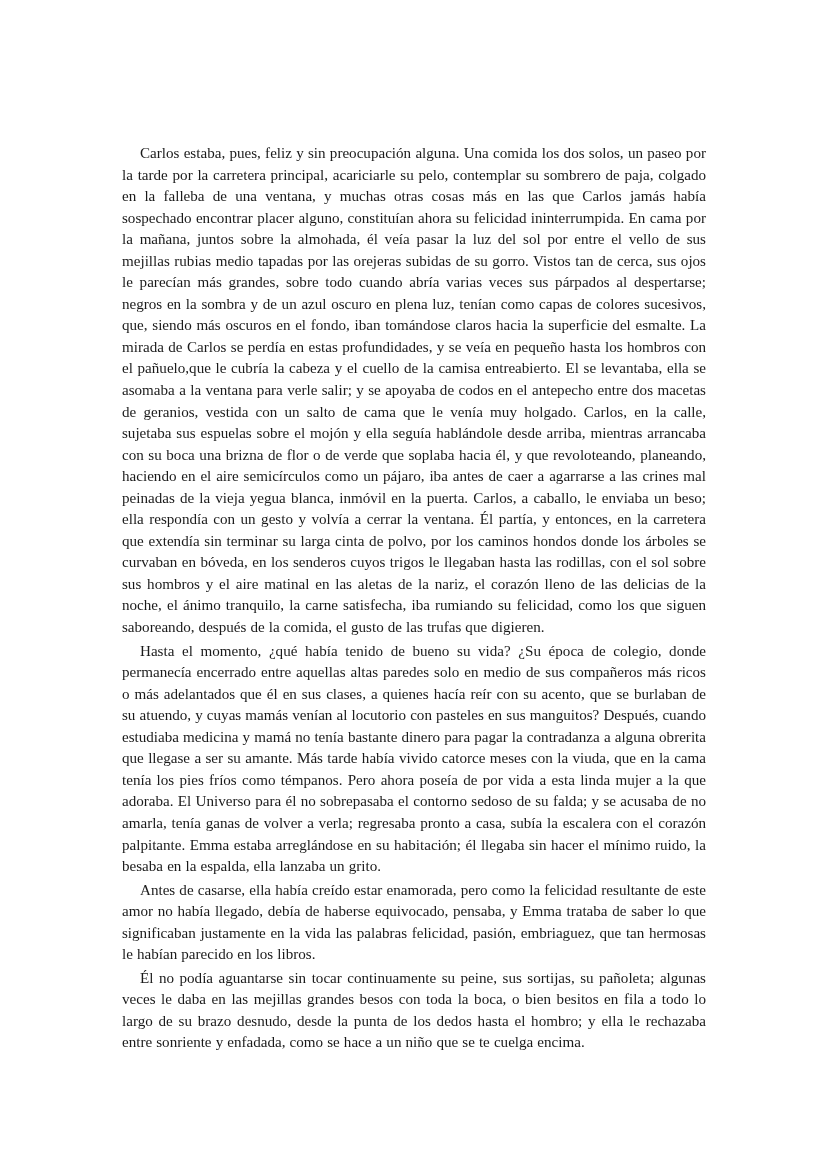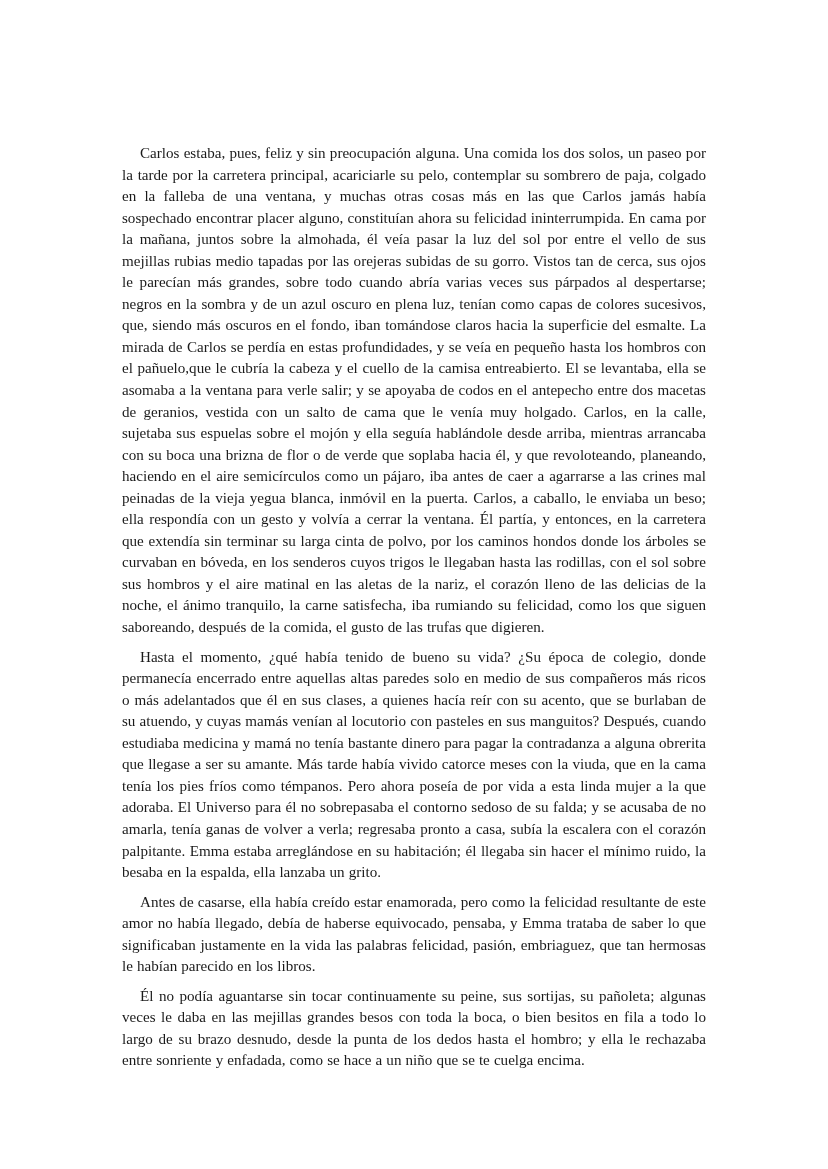--- a/index.html
+++ b/index.html
@@ -42,21 +42,21 @@
     font-size: 15.1px;
     line-height: 21.55px;
     text-indent: 18px;
     color: #1a1a1a;
     hyphens: none;
     -webkit-hyphens: none;
     word-spacing: 0.02em;
   }
 
   .para + .para {
-    margin-top: 8px;
+    margin-top: 2px;
   }
 </style>
 </head>
 <body>
 
 <div class="page">
   <div class="text-block">
     <p class="para">Carlos estaba, pues, feliz y sin preocupación alguna. Una comida los dos solos, un paseo por la tarde por la carretera principal, acariciarle su pelo, contemplar su sombrero de paja, colgado en la falleba de una ventana, y muchas otras cosas más en las que Carlos jamás había sospechado encontrar placer alguno, constituían ahora su felicidad ininterrumpida. En cama por la mañana, juntos sobre la almohada, él veía pasar la luz del sol por entre el vello de sus mejillas rubias medio tapadas por las orejeras subidas de su gorro. Vistos tan de cerca, sus ojos le parecían más grandes, sobre todo cuando abría varias veces sus párpados al despertarse; negros en la sombra y de un azul oscuro en plena luz, tenían como capas de colores sucesivos, que, siendo más oscuros en el fondo, iban tomándose claros hacia la superficie del esmalte. La mirada de Carlos se perdía en estas profundidades, y se veía en pequeño hasta los hombros con el pañuelo,que le cubría la cabeza y el cuello de la camisa entreabierto. El se levantaba, ella se asomaba a la ventana para verle salir; y se apoyaba de codos en el antepecho entre dos macetas de geranios, vestida con un salto de cama que le venía muy holgado. Carlos, en la calle, sujetaba sus espuelas sobre el mojón y ella seguía hablándole desde arriba, mientras arrancaba con su boca una brizna de flor o de verde que soplaba hacia él, y que revoloteando, planeando, haciendo en el aire semicírculos como un pájaro, iba antes de caer a agarrarse a las crines mal peinadas de la vieja yegua blanca, inmóvil en la puerta. Carlos, a caballo, le enviaba un beso; ella respondía con un gesto y volvía a cerrar la ventana. Él partía, y entonces, en la carretera que extendía sin terminar su larga cinta de polvo, por los caminos hondos donde los árboles se curvaban en bóveda, en los senderos cuyos trigos le llegaban hasta las rodillas, con el sol sobre sus hombros y el aire matinal en las aletas de la nariz, el corazón lleno de las delicias de la noche, el ánimo tranquilo, la carne satisfecha, iba rumiando su felicidad, como los que siguen saboreando, después de la comida, el gusto de las trufas que digieren.</p>
     <p class="para">Hasta el momento, ¿qué había tenido de bueno su vida? ¿Su época de colegio, donde permanecía encerrado entre aquellas altas paredes solo en medio de sus compañeros más ricos o más adelantados que él en sus clases, a quienes hacía reír con su acento, que se burlaban de su atuendo, y cuyas mamás venían al locutorio con pasteles en sus manguitos? Después, cuando estudiaba medicina y mamá no tenía bastante dinero para pagar la contradanza a alguna obrerita que llegase a ser su amante. Más tarde había vivido catorce meses con la viuda, que en la cama tenía los pies fríos como témpanos. Pero ahora poseía de por vida a esta linda mujer a la que adoraba. El Universo para él no sobrepasaba el contorno sedoso de su falda; y se acusaba de no amarla, tenía ganas de volver a verla; regresaba pronto a casa, subía la escalera con el corazón palpitante. Emma estaba arreglándose en su habitación; él llegaba sin hacer el mínimo ruido, la besaba en la espalda, ella lanzaba un grito.</p>
     <p class="para">Antes de casarse, ella había creído estar enamorada, pero como la felicidad resultante de este amor no había llegado, debía de haberse equivocado, pensaba, y Emma trataba de saber lo que significaban justamente en la vida las palabras felicidad, pasión, embriaguez, que tan hermosas le habían parecido en los libros.</p>

